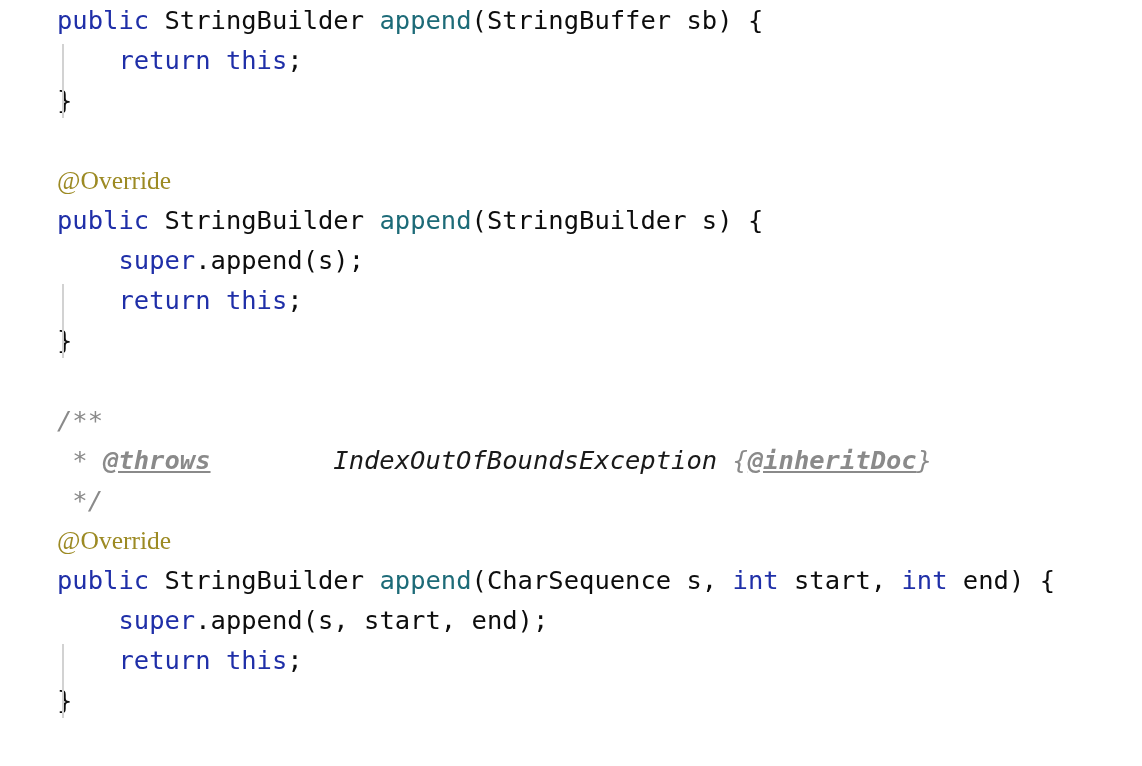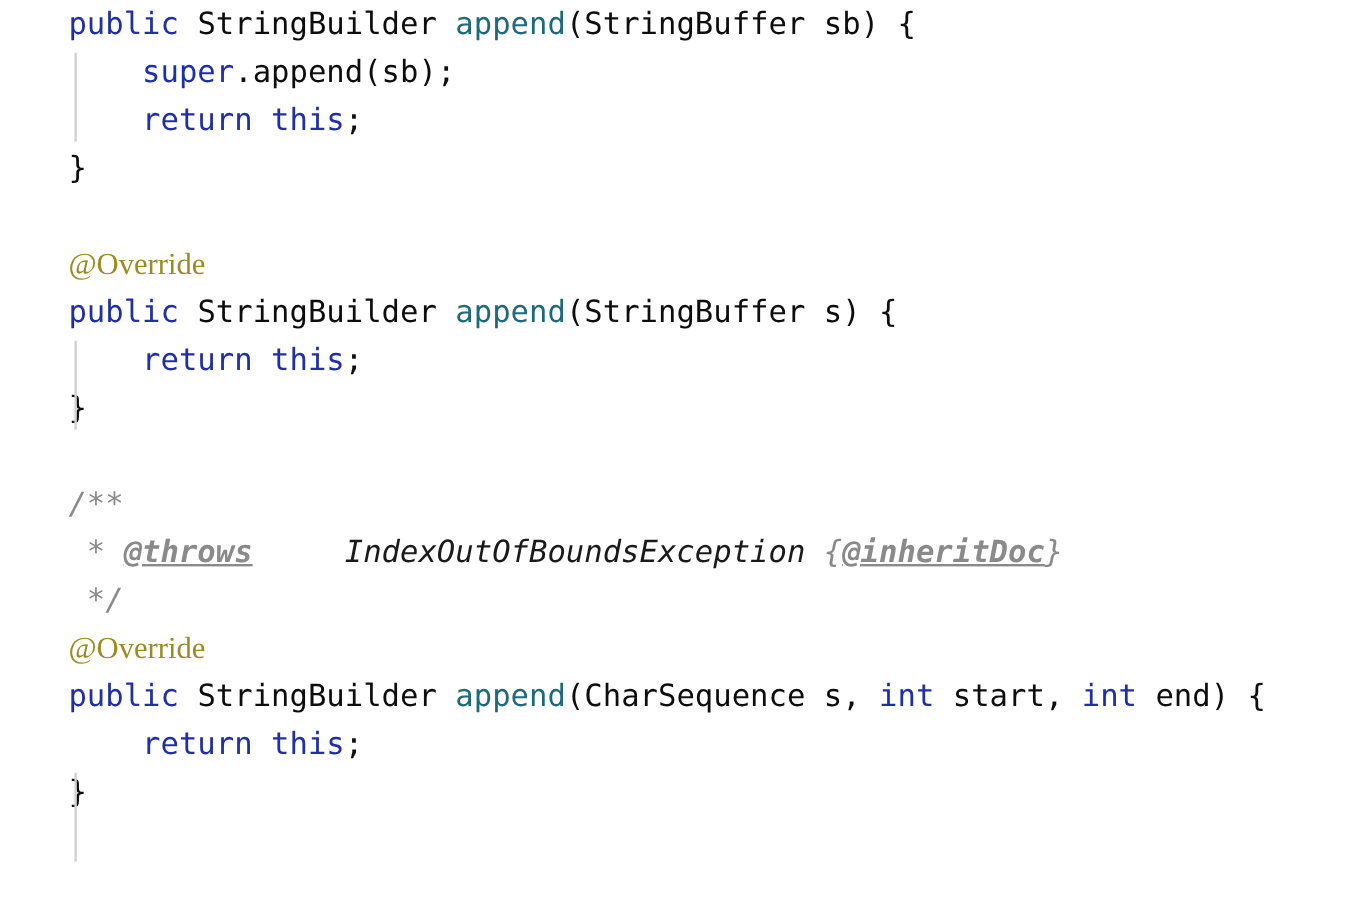--- a/index.html
+++ b/index.html
@@ -40,42 +40,43 @@
     background: #d2d2d2;
   }
 
   
   .tok-keyword   { color: #1f2fa8; }
   .tok-plain     { color: #0d0d0d; }
   .tok-method    { color: #1d6b78; }
   .tok-annot     { color: #9c8a23; font-family: Liberation Serif, serif; }
   .tok-comment   { color: #8a8a8a; font-style: italic; }
   .tok-doctag    { color: #8a8a8a; font-style: italic; text-decoration: underline; font-weight: bold; }
-  .tok-docparam  { color: #1a1a1a; font-style: italic; }
+  .tok-docparam  { color: #1a1a1a; font-style: italic; margin-left: 46px; }
   .tok-docbrace  { color: #8a8a8a; font-style: italic; }
 </style>
 </head>
 <body>
 
 <div id="code-viewer">
   <div id="code-lines">
       <div class="code-line" id="line-1"><span class="tok-keyword">public</span><span class="tok-plain"> </span><span class="tok-plain">StringBuilder</span><span class="tok-plain"> </span><span class="tok-method">append</span><span class="tok-plain">(StringBuffer sb) {</span></div>
-      <div class="code-line" id="line-2"><span class="tok-plain">    </span><span class="tok-keyword">super</span><span class="tok-plain">.append(sb);</span></div>
       <div class="code-line" id="line-3"><span class="tok-plain">    </span><span class="tok-keyword">return</span><span class="tok-plain"> </span><span class="tok-keyword">this</span><span class="tok-plain">;</span></div>
       <div class="code-line" id="line-4"><span class="tok-plain">}</span></div>
       <div class="code-line" id="line-5">&nbsp;</div>
       <div class="code-line" id="line-6"><span class="tok-annot">@Override</span></div>
-      <div class="code-line" id="line-7"><span class="tok-keyword">public</span><span class="tok-plain"> </span><span class="tok-plain">StringBuilder</span><span class="tok-plain"> </span><span class="tok-method">append</span><span class="tok-plain">(StringBuffer s) {</span></div>
+      <div class="code-line" id="line-7"><span class="tok-keyword">public</span><span class="tok-plain"> </span><span class="tok-plain">StringBuilder</span><span class="tok-plain"> </span><span class="tok-method">append</span><span class="tok-plain">(StringBuilder s) {</span></div>
+      <div class="code-line" id="line-8"><span class="tok-plain">    </span><span class="tok-keyword">super</span><span class="tok-plain">.append(s);</span></div>
       <div class="code-line" id="line-9"><span class="tok-plain">    </span><span class="tok-keyword">return</span><span class="tok-plain"> </span><span class="tok-keyword">this</span><span class="tok-plain">;</span></div>
       <div class="code-line" id="line-10"><span class="tok-plain">}</span></div>
       <div class="code-line" id="line-11">&nbsp;</div>
       <div class="code-line" id="line-12"><span class="tok-comment">/**</span></div>
       <div class="code-line" id="line-13"><span class="tok-comment"> * </span><span class="tok-doctag">@throws</span><span class="tok-comment">     </span><span class="tok-docparam">IndexOutOfBoundsException</span><span class="tok-comment"> </span><span class="tok-docbrace">{</span><span class="tok-doctag">@inheritDoc</span><span class="tok-docbrace">}</span></div>
       <div class="code-line" id="line-14"><span class="tok-comment"> */</span></div>
       <div class="code-line" id="line-15"><span class="tok-annot">@Override</span></div>
       <div class="code-line" id="line-16"><span class="tok-keyword">public</span><span class="tok-plain"> </span><span class="tok-plain">StringBuilder</span><span class="tok-plain"> </span><span class="tok-method">append</span><span class="tok-plain">(CharSequence s, </span><span class="tok-keyword">int</span><span class="tok-plain"> start, </span><span class="tok-keyword">int</span><span class="tok-plain"> end) {</span></div>
+      <div class="code-line" id="line-17"><span class="tok-plain">    </span><span class="tok-keyword">super</span><span class="tok-plain">.append(s, start, end);</span></div>
       <div class="code-line" id="line-18"><span class="tok-plain">    </span><span class="tok-keyword">return</span><span class="tok-plain"> </span><span class="tok-keyword">this</span><span class="tok-plain">;</span></div>
       <div class="code-line" id="line-19"><span class="tok-plain">}</span></div>
     </div>
 <div class="indent-guide" style="top: 44px; height: 74px;"></div>
     <div class="indent-guide" style="top: 284px; height: 74px;"></div>
     <div class="indent-guide" style="top: 644px; height: 74px;"></div>
   </div>
 
 </body></html>

